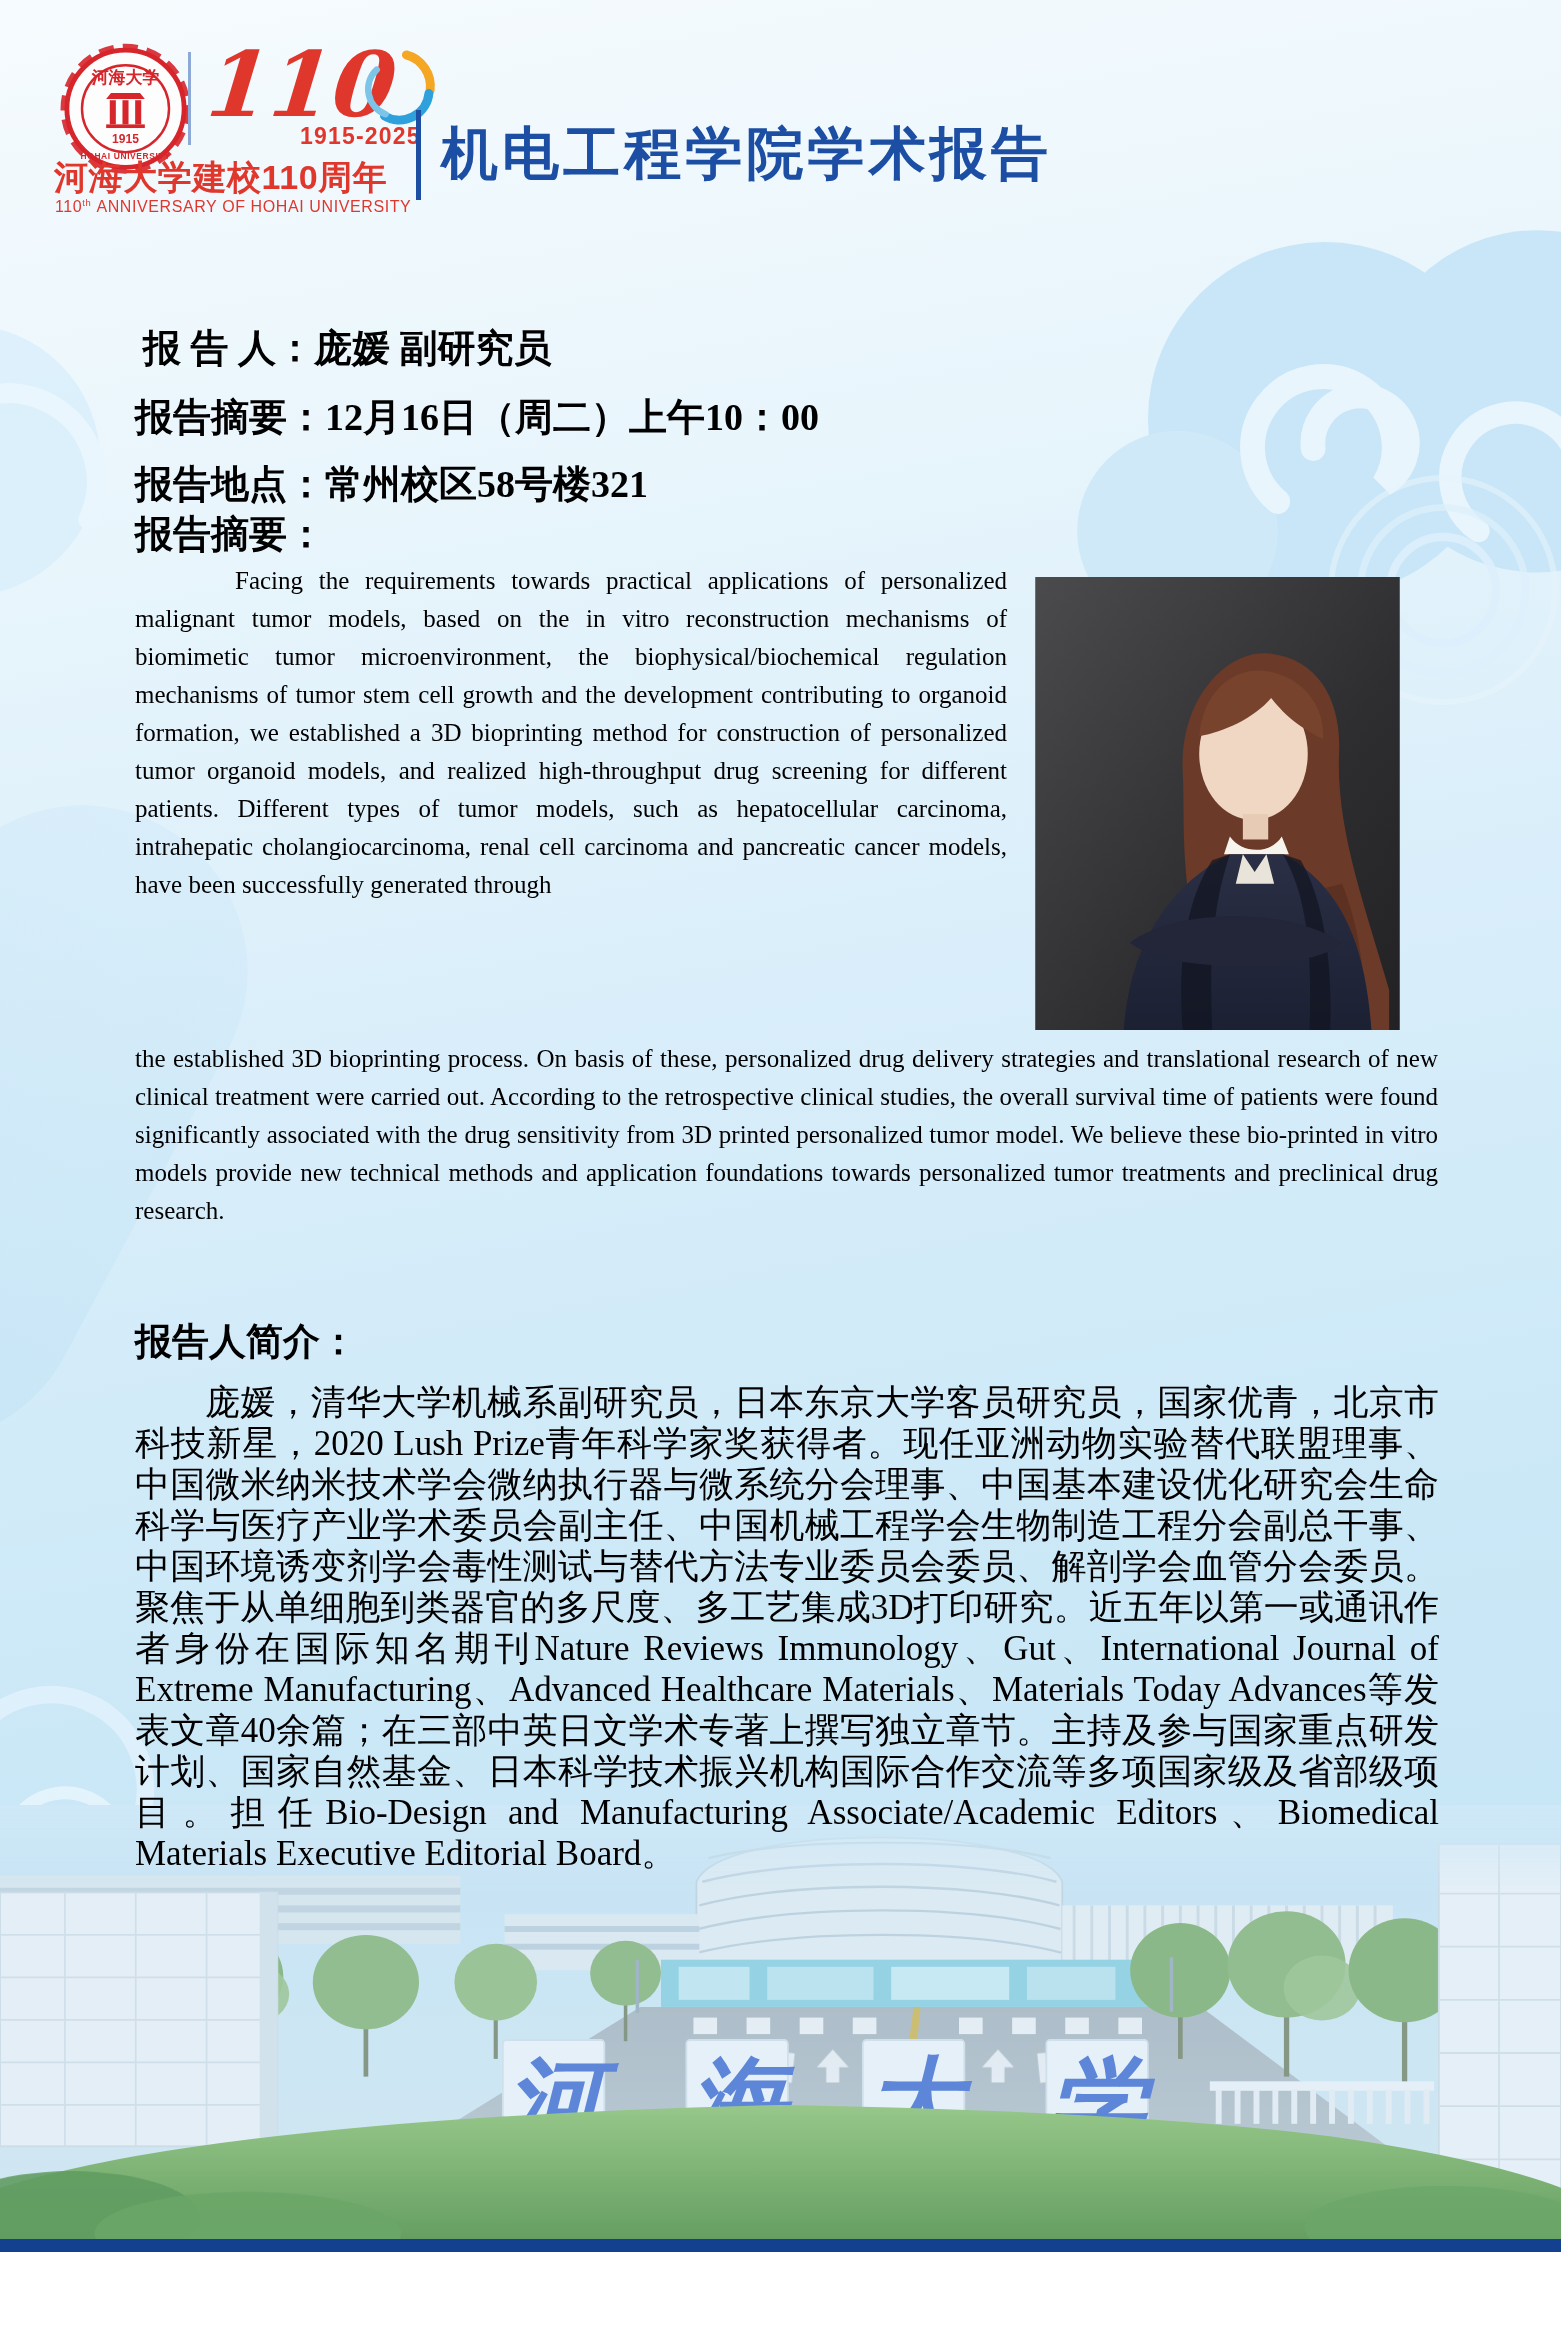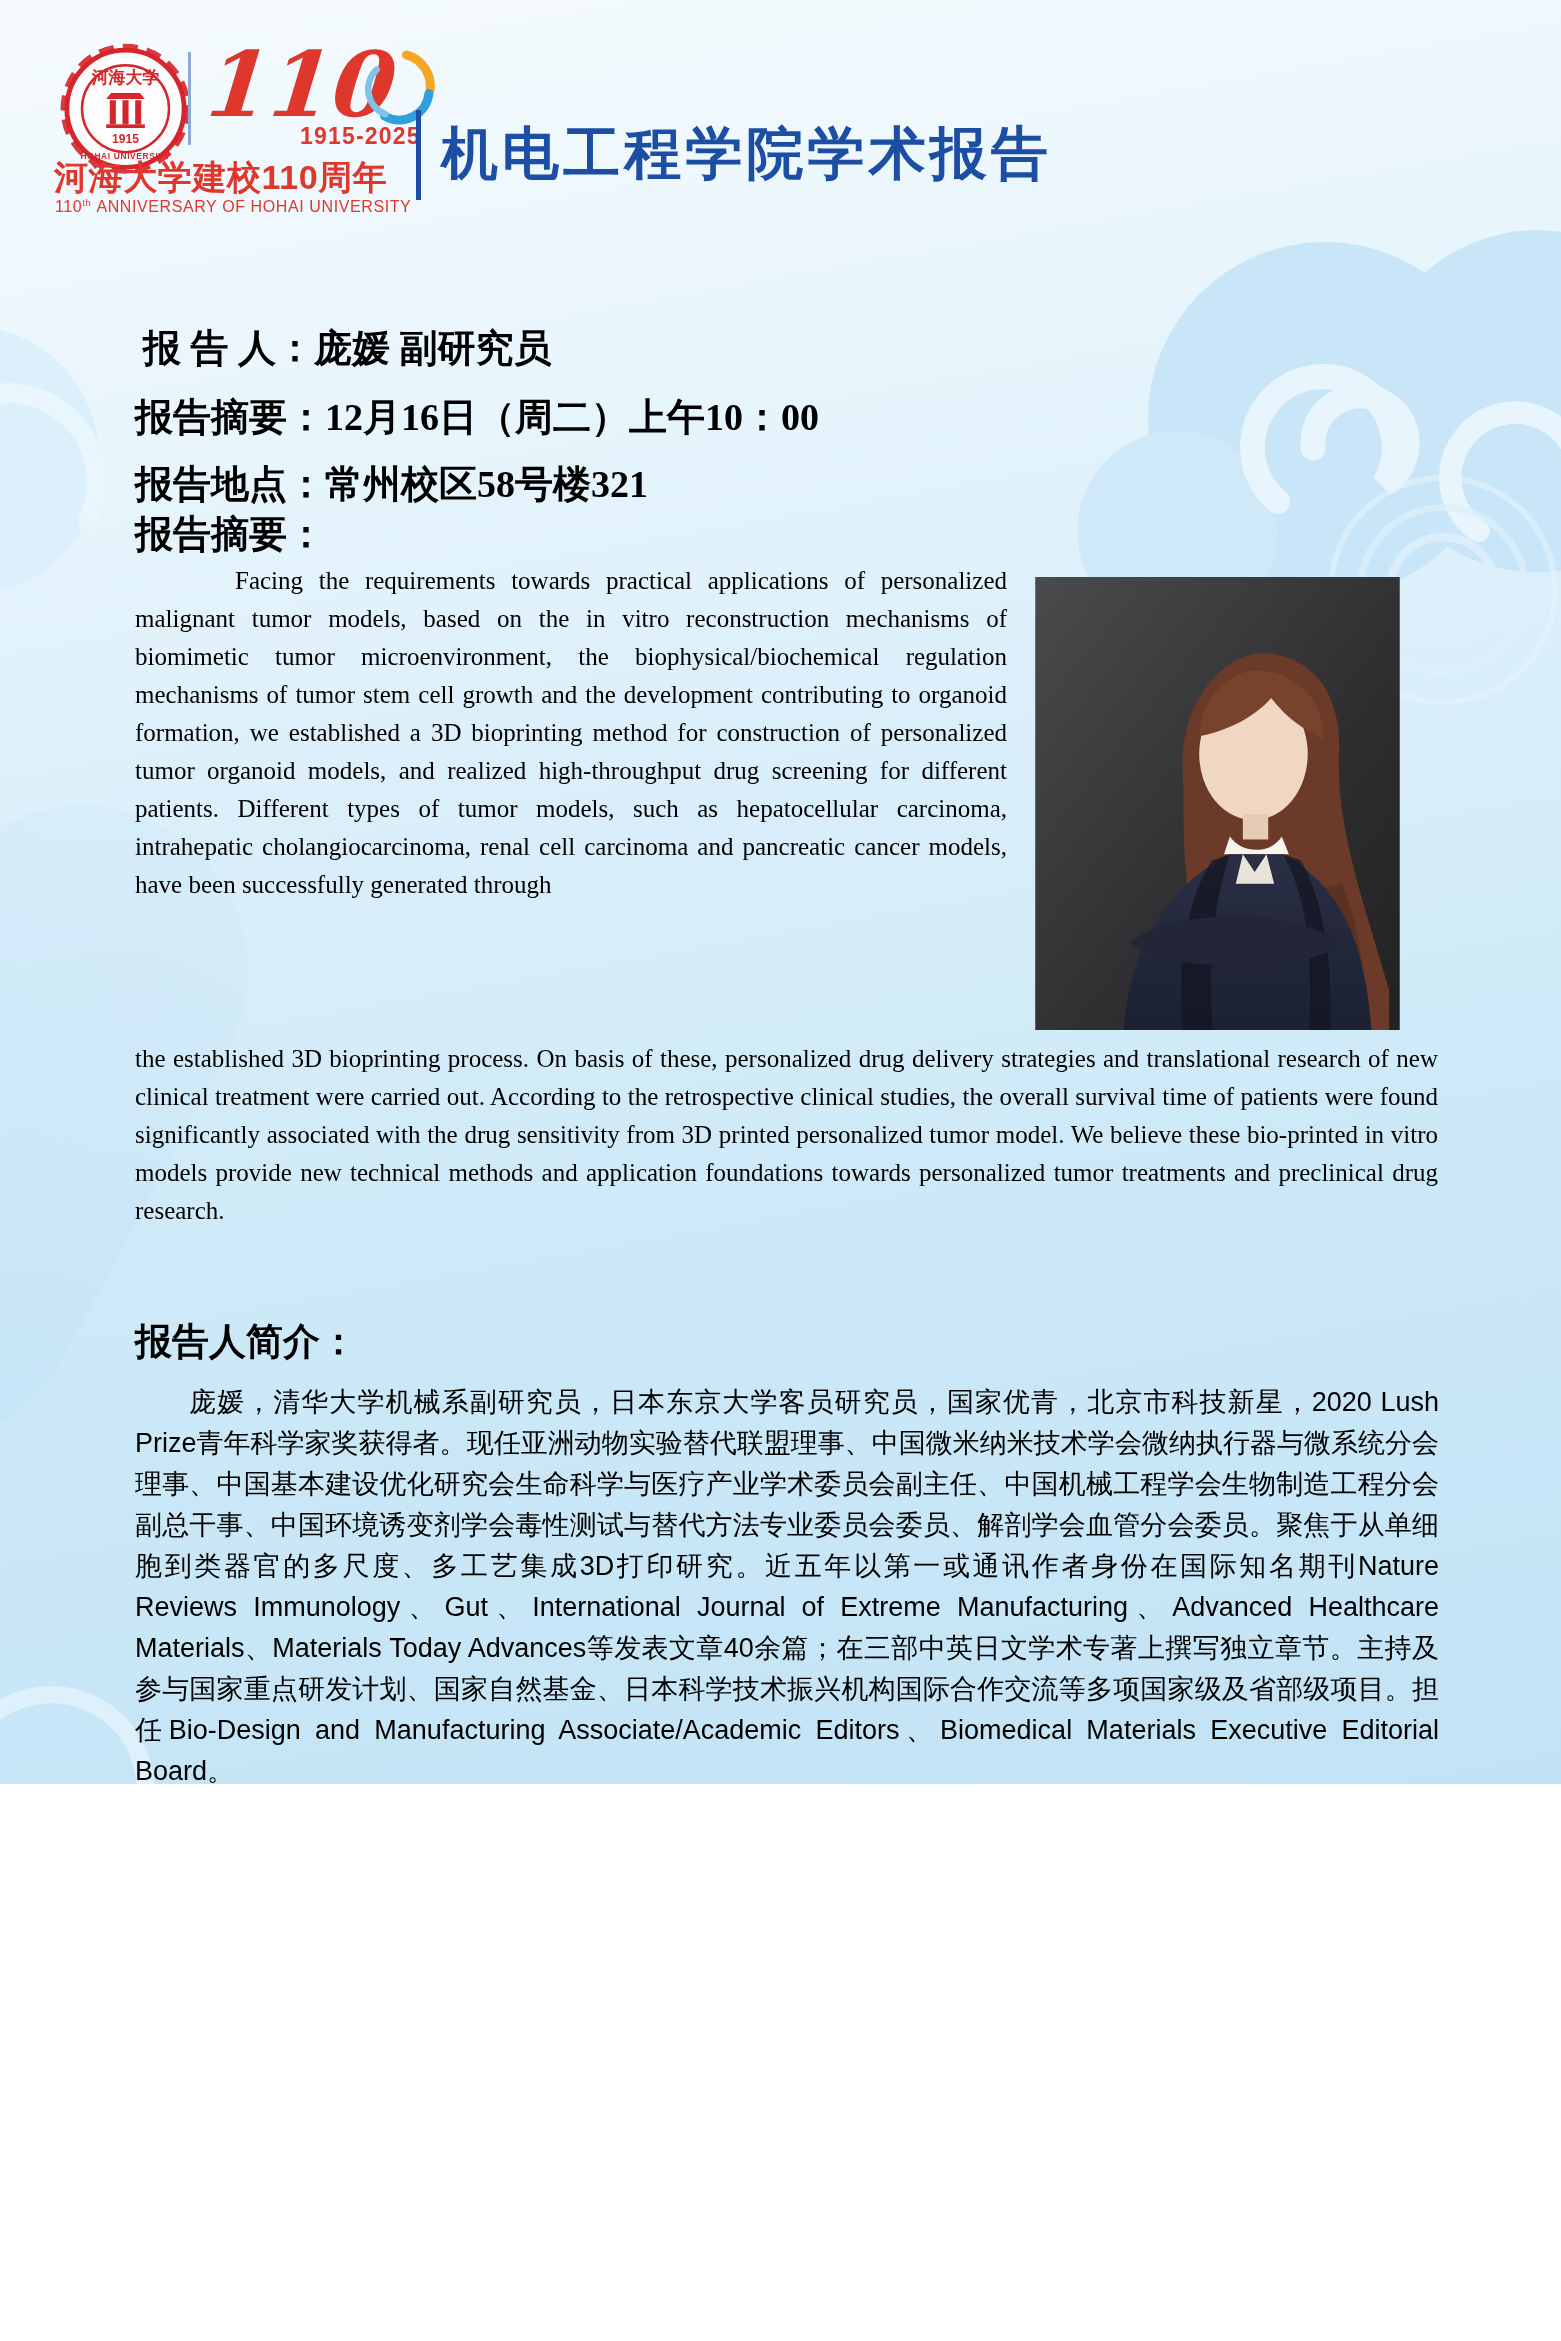--- a/index.html
+++ b/index.html
@@ -1,17 +1,17 @@
 <!DOCTYPE html>
 <html style="font-size:9.4px"><head>
 <meta charset="utf-8">
 <style>
   html,body{margin:0;padding:0;}
   body{font-family:"Liberation Sans",sans-serif;}
-  .poster{position:relative;width:1561px;height:1784px;overflow:hidden;
+  .poster{position:relative;width:1561px;height:2252px;overflow:hidden;
     background:linear-gradient(170deg,#f6fbfe 0%,#eaf6fc 20%,#d9eefa 45%,#cbe8f7 70%,#c2e3f5 100%);}
   .layer{position:absolute;pointer-events:none;}
   .content{position:absolute;inset:0;z-index:2;}
 
   
   .seal{position:absolute;left:59px;top:41px;width:133px;height:139px;}
   .anniv-num-wrap{position:absolute;left:208px;top:37px;width:212px;height:100px;}
   .anniv-num{font-style:italic;font-weight:900;font-size:90px;line-height:94px;color:#e0372d;
     transform:skewX(-6deg);display:inline-block;font-family:"DejaVu Serif",serif;}
   .swirl{position:absolute;left:142px;top:5.9px;}
@@ -31,22 +31,22 @@
 
   
   .abstract-col{position:absolute;left:135px;top:562px;width:872px;font-size:25px;line-height:38px;
     color:#000;text-align:justify;text-indent:100px;font-family:"Liberation Serif","DejaVu Serif",serif;}
   .abstract-full{position:absolute;left:135px;top:1040px;width:1303px;font-size:25px;line-height:38px;
     color:#000;text-align:justify;font-family:"Liberation Serif","DejaVu Serif",serif;}
   .portrait{position:absolute;left:1035px;top:577px;width:365px;height:453px;z-index:3;}
 
   
   .bio-heading{position:absolute;left:135px;top:1317px;font-size:37px;font-weight:700;color:#000;}
-  .bio-text{position:absolute;left:135px;top:1382px;width:1304px;font-size:27px;line-height:41px;color:#000;
-    text-align:justify;text-indent:2em;font-family:Liberation Sans, sans-serif;}
+  .bio-text{position:absolute;left:135px;top:1382px;width:1304px;font-size:35px;line-height:41px;color:#000;
+    text-align:justify;text-indent:2em;font-family:Liberation Serif, serif;}
 
   
   .campus{position:absolute;left:0;top:1805px;width:1561px;height:434px;z-index:1;}
   .footer-bar{position:absolute;left:0;top:2239px;width:1561px;height:103px;background:#14418f;z-index:4;}
 
   .deco-topright{right:0;top:224px;z-index:0;}
   .deco-leftwave{left:-77px;top:295px;z-index:0;}
   .deco-band{left:-165px;top:785px;width:331px;height:679px;z-index:0;
     background:linear-gradient(#d2eaf9,#bfe2f5);opacity:.55;border-radius:177px;transform:rotate(28deg);}
   .deco-curls{left:-29.5px;top:1617px;z-index:0;}

